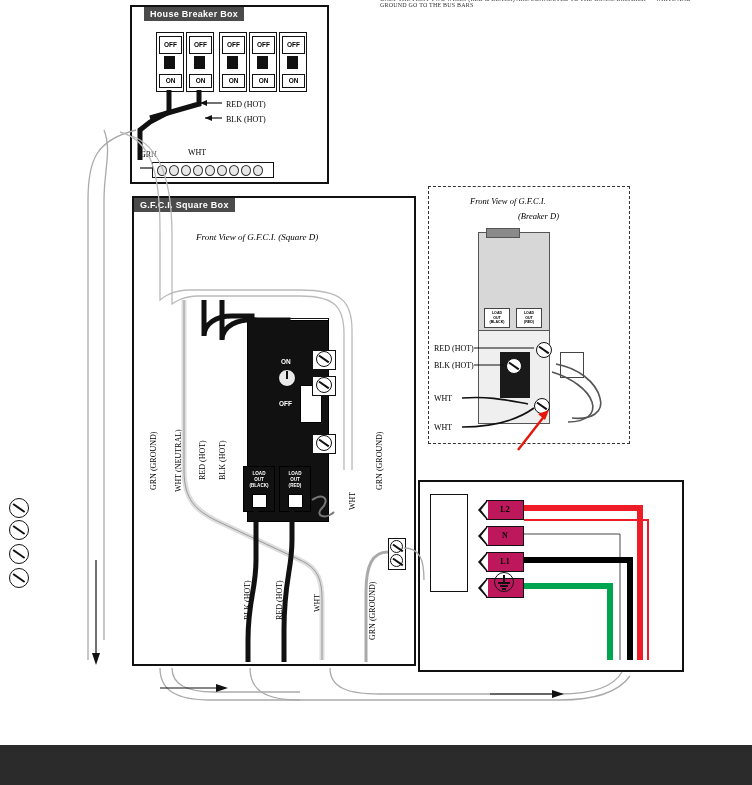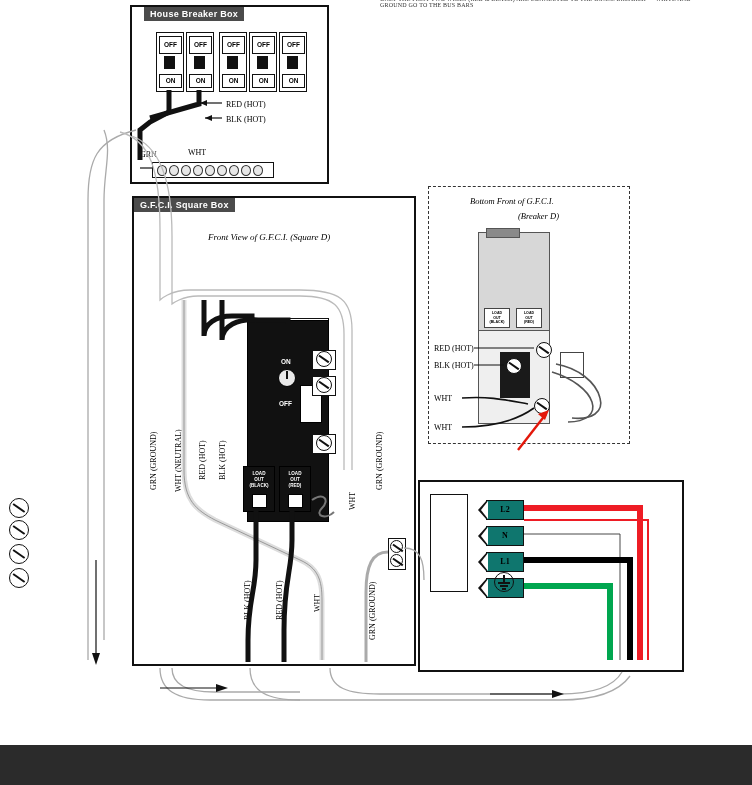--- a/index.html
+++ b/index.html
@@ -37,21 +37,21 @@
                font-size:6.5px;text-align:center;line-height:12px;font-weight:bold;background:#fff;}
   .breaker .slot{position:absolute;left:7px;top:23px;width:11px;height:13px;background:#111;}
 
   .bus{position:absolute;left:152px;top:162px;width:120px;height:14px;border:1px solid #111;background:#fff;}
   .bus i{position:absolute;top:2px;width:8px;height:9px;border:1px solid #333;border-radius:50%;
          background:#e8e8e8;display:block;}
 
   
   #gfci-box{left:132px;top:196px;width:280px;height:466px;}
   #gfci-title{left:134px;top:198px;}
-  #gfci-frontview{left:196px;top:232px;margin-left:12px;}
+  #gfci-frontview{left:196px;top:232px;}
 
   
   .gfci-body{position:absolute;left:247px;top:320px;width:80px;height:200px;background:#111;border:1px solid #000;}
   .gfci-top{position:absolute;left:247px;top:318px;width:80px;height:22px;background:#fff;border:1.5px solid #111;}
   .screwbox{position:absolute;width:22px;height:18px;border:1.5px solid #111;background:#fff;}
   .screw{position:absolute;width:14px;height:14px;border:1.5px solid #111;border-radius:50%;background:#fff;}
   .screw:after{content:"";position:absolute;left:1px;top:6px;width:12px;height:1.6px;background:#111;
                transform:rotate(35deg);}
   .onoff{position:absolute;color:#fff;font-size:6.5px;font-weight:bold;font-family:"Liberation Sans",sans-serif;}
   .knob{position:absolute;left:278px;top:369px;width:16px;height:16px;border-radius:50%;background:#e9e9e9;border:1px solid #000;}
@@ -71,21 +71,21 @@
   .bv-face{position:absolute;left:478px;top:330px;width:70px;height:92px;background:#efefef;border:1px solid #555;}
   .bv-dark{position:absolute;left:500px;top:352px;width:30px;height:46px;background:#1a1a1a;}
   .bv-lug{position:absolute;width:24px;height:18px;background:#fff;border:1px solid #444;}
   .bv-lug small{position:absolute;left:0;top:2px;width:24px;text-align:center;font-size:3.6px;line-height:4.6px;}
 
   
   #term-box{left:418px;top:480px;width:262px;height:188px;}
   .tstrip{position:absolute;left:430px;top:494px;width:36px;height:96px;border:1.5px solid #111;background:#fff;}
   .tscrew{position:absolute;left:9px;width:18px;height:18px;border:1.5px solid #111;border-radius:50%;background:#fff;}
   .tscrew:after{content:"";position:absolute;left:2px;top:8px;width:14px;height:1.6px;background:#111;transform:rotate(35deg);}
-  .tag{position:absolute;width:36px;height:18px;border:1.5px solid #111;background:#0f766e;font-size:8px;
+  .tag{position:absolute;width:36px;height:18px;border:1.5px solid #111;background:#be185d;font-size:8px;
        font-weight:bold;text-align:center;line-height:18px;font-family:"Liberation Serif",serif;}
   .tag:before{content:"";position:absolute;left:-9px;top:-1.5px;border-top:10px solid transparent;
               border-bottom:10px solid transparent;border-right:9px solid #111;}
   .tag:after{content:"";position:absolute;left:-6.5px;top:0px;border-top:9px solid transparent;
              border-bottom:9px solid transparent;border-right:7px solid #fff;}
 
   .ground-sym{position:absolute;left:494px;top:572px;width:18px;height:18px;border:1.5px solid #111;border-radius:50%;}
   .ground-sym i{position:absolute;left:8px;top:2px;width:1.5px;height:7px;background:#111;display:block;}
   .ground-sym b{position:absolute;left:3px;width:12px;height:1.5px;background:#111;display:block;}
 
@@ -197,21 +197,21 @@
   <div class="lbl vert" style="left:243px;top:620px;">BLK (HOT)</div>
   <div class="lbl vert" style="left:275px;top:620px;">RED (HOT)</div>
   <div class="lbl vert" style="left:313px;top:612px;">WHT</div>
   <div class="lbl vert" style="left:368px;top:640px;">GRN (GROUND)</div>
 
   <div class="screwbox" style="left:388px;top:538px;width:16px;height:30px;"></div>
   <div class="screw" style="left:390px;top:540px;width:11px;height:11px;"></div>
   <div class="screw" style="left:390px;top:554px;width:11px;height:11px;"></div>
 
   <div class="dashbox" id="bottom-dash"></div>
-  <div class="lbl lbl-i" id="bv-t1" style="font-size:8.5px;">Bottom Front of G.F.C.I.</div>
+  <div class="lbl lbl-i" id="bv-t1" style="font-size:8.5px;">Front View of G.F.C.I.</div>
   <div class="lbl lbl-i" id="bv-t2" style="font-size:8.5px;">(Breaker D)</div>
 
   <div class="bv-breaker"></div>
   <div style="position:absolute;left:486px;top:228px;width:32px;height:8px;background:#8a8a8a;border:1px solid #555;"></div>
   <div class="bv-face"></div>
   <div class="bv-dark"></div>
 
   <div class="bv-lug" style="left:484px;top:308px;">
     <small>
       <b>LOAD</b><br>

